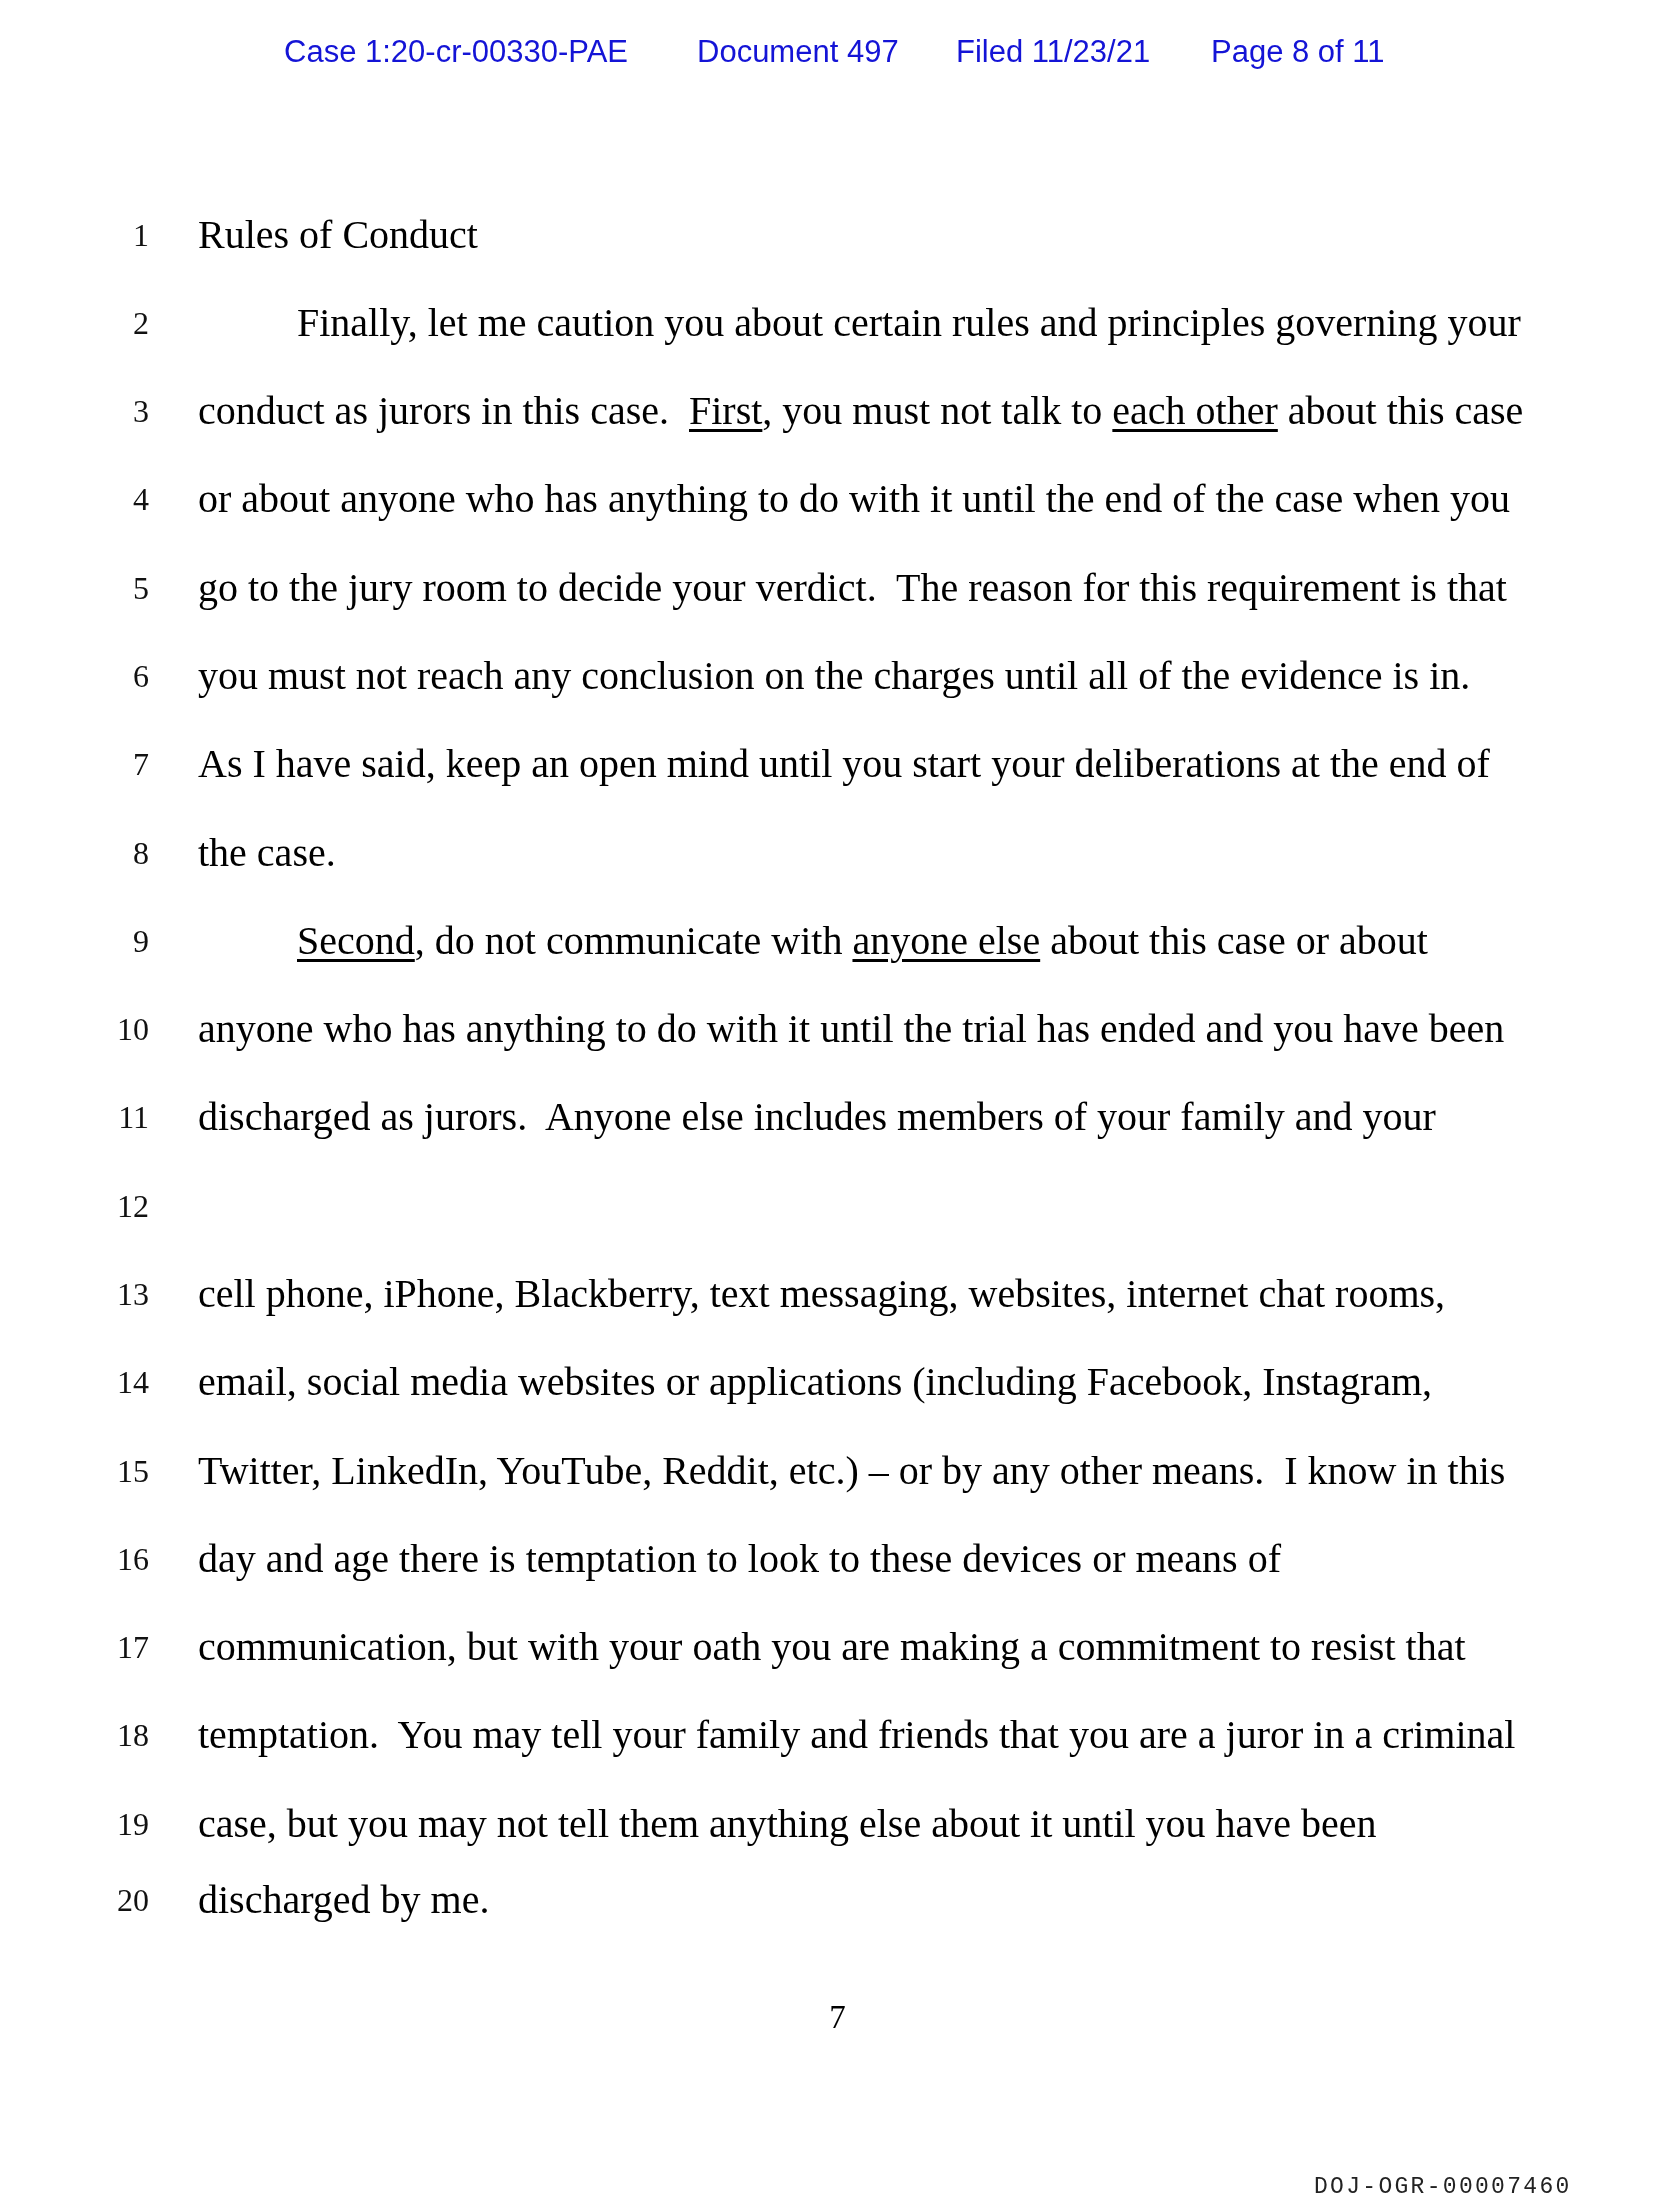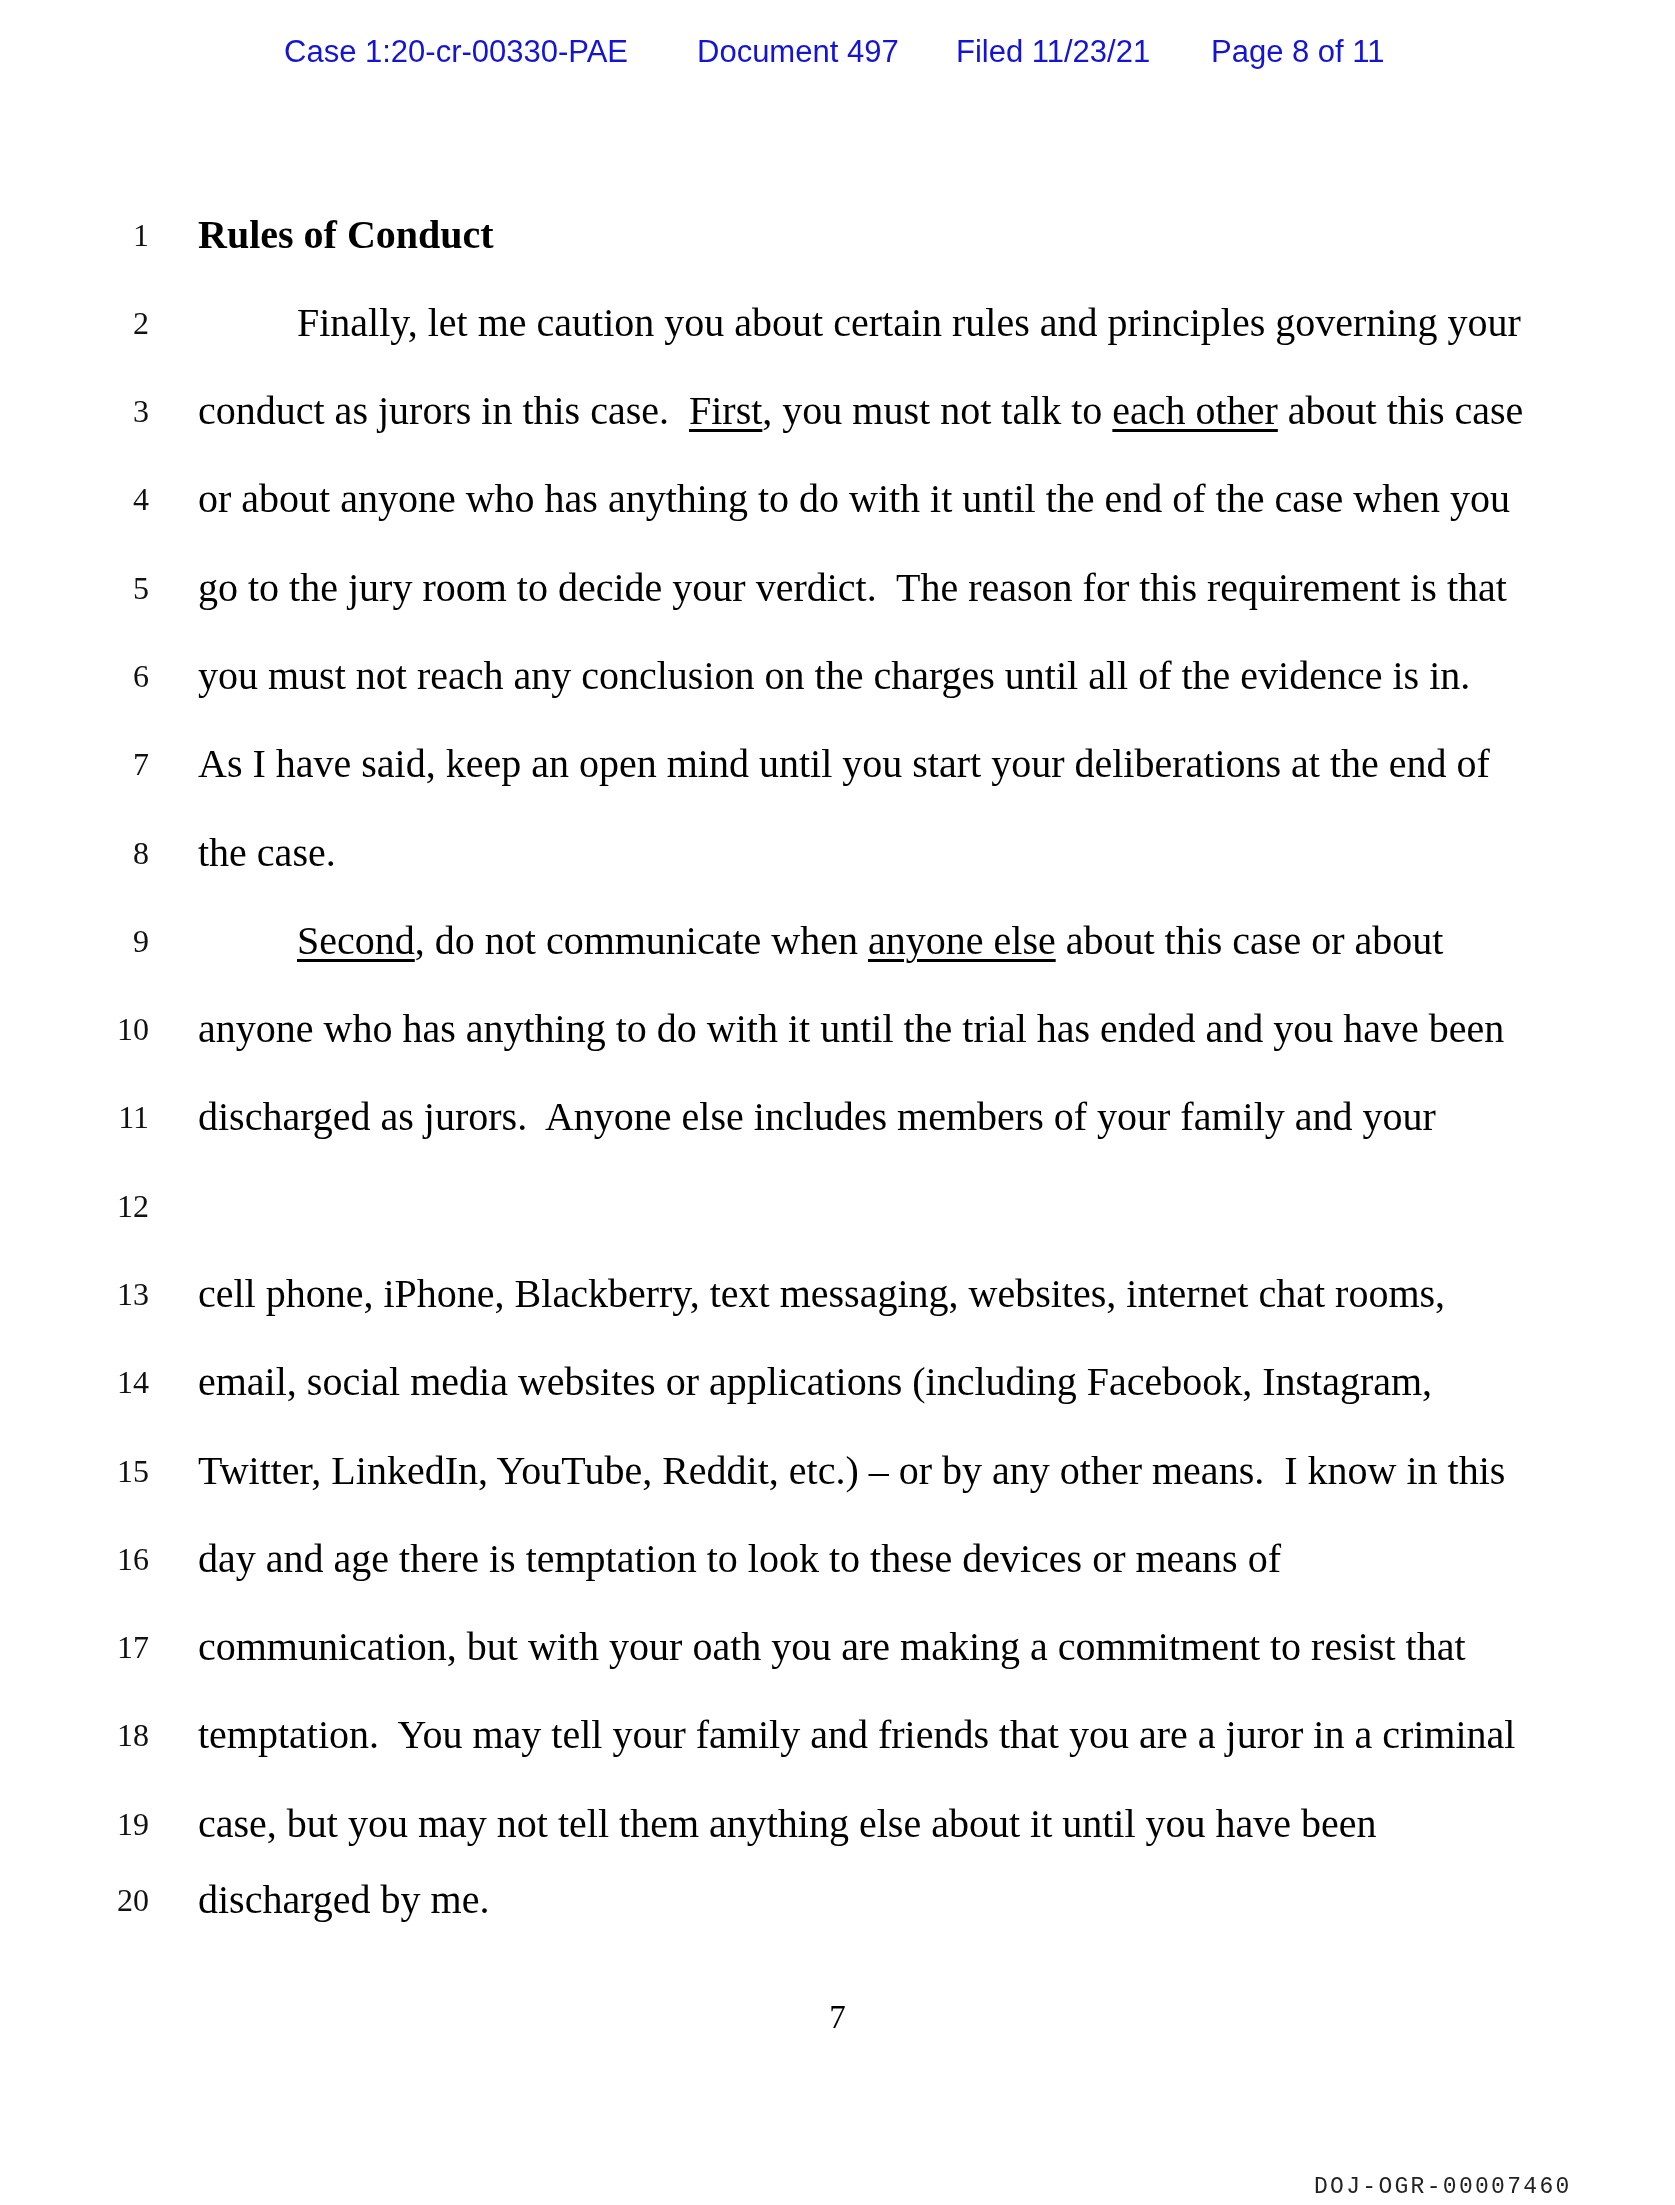--- a/index.html
+++ b/index.html
@@ -47,21 +47,21 @@
   <div class="header">
     <span class="h-case">Case 1:20-cr-00330-PAE</span>
     <span class="h-doc">Document 497</span>
     <span class="h-filed">Filed 11/23/21</span>
     <span class="h-page">Page 8 of 11</span>
   </div>
 
   <div id="body-lines">
       <div class="line" style="top: 191px;">
         <span class="ln">1</span>
-        <span class="tx"><span style="font-weight: bold; white-space: pre;">Rules of Conduct</span></span>
+        <span class="tx"><span style="font-weight: normal; white-space: pre;">Rules of Conduct</span></span>
       </div>
       <div class="line" style="top: 279px;">
         <span class="ln">2</span>
         <span class="tx indent"><span style="white-space: pre;">Finally, let me caution you about certain rules and principles governing your</span></span>
       </div>
       <div class="line" style="top: 367px;">
         <span class="ln">3</span>
         <span class="tx"><span style="white-space: pre;">conduct as jurors in this case.  </span><span class="u" style="white-space: pre;">First</span><span style="white-space: pre;">, you must not talk to </span><span class="u" style="white-space: pre;">each other</span><span style="white-space: pre;"> about this case</span></span>
       </div>
       <div class="line" style="top: 455px;">
@@ -79,21 +79,21 @@
       <div class="line" style="top: 720px;">
         <span class="ln">7</span>
         <span class="tx"><span style="white-space: pre;">As I have said, keep an open mind until you start your deliberations at the end of</span></span>
       </div>
       <div class="line" style="top: 809px;">
         <span class="ln">8</span>
         <span class="tx"><span style="white-space: pre;">the case.</span></span>
       </div>
       <div class="line" style="top: 897px;">
         <span class="ln">9</span>
-        <span class="tx indent"><span class="u" style="white-space: pre;">Second</span><span style="white-space: pre;">, do not communicate when </span><span class="u" style="white-space: pre;">anyone else</span><span style="white-space: pre;"> about this case or about</span></span>
+        <span class="tx indent"><span class="u" style="white-space: pre;">Second</span><span style="white-space: pre;">, do not communicate with </span><span class="u" style="white-space: pre;">anyone else</span><span style="white-space: pre;"> about this case or about</span></span>
       </div>
       <div class="line" style="top: 985px;">
         <span class="ln">10</span>
         <span class="tx"><span style="white-space: pre;">anyone who has anything to do with it until the trial has ended and you have been</span></span>
       </div>
       <div class="line" style="top: 1073px;">
         <span class="ln">11</span>
         <span class="tx"><span style="white-space: pre;">discharged as jurors.  Anyone else includes members of your family and your</span></span>
       </div>
       <div class="line" style="top: 1162px;">

